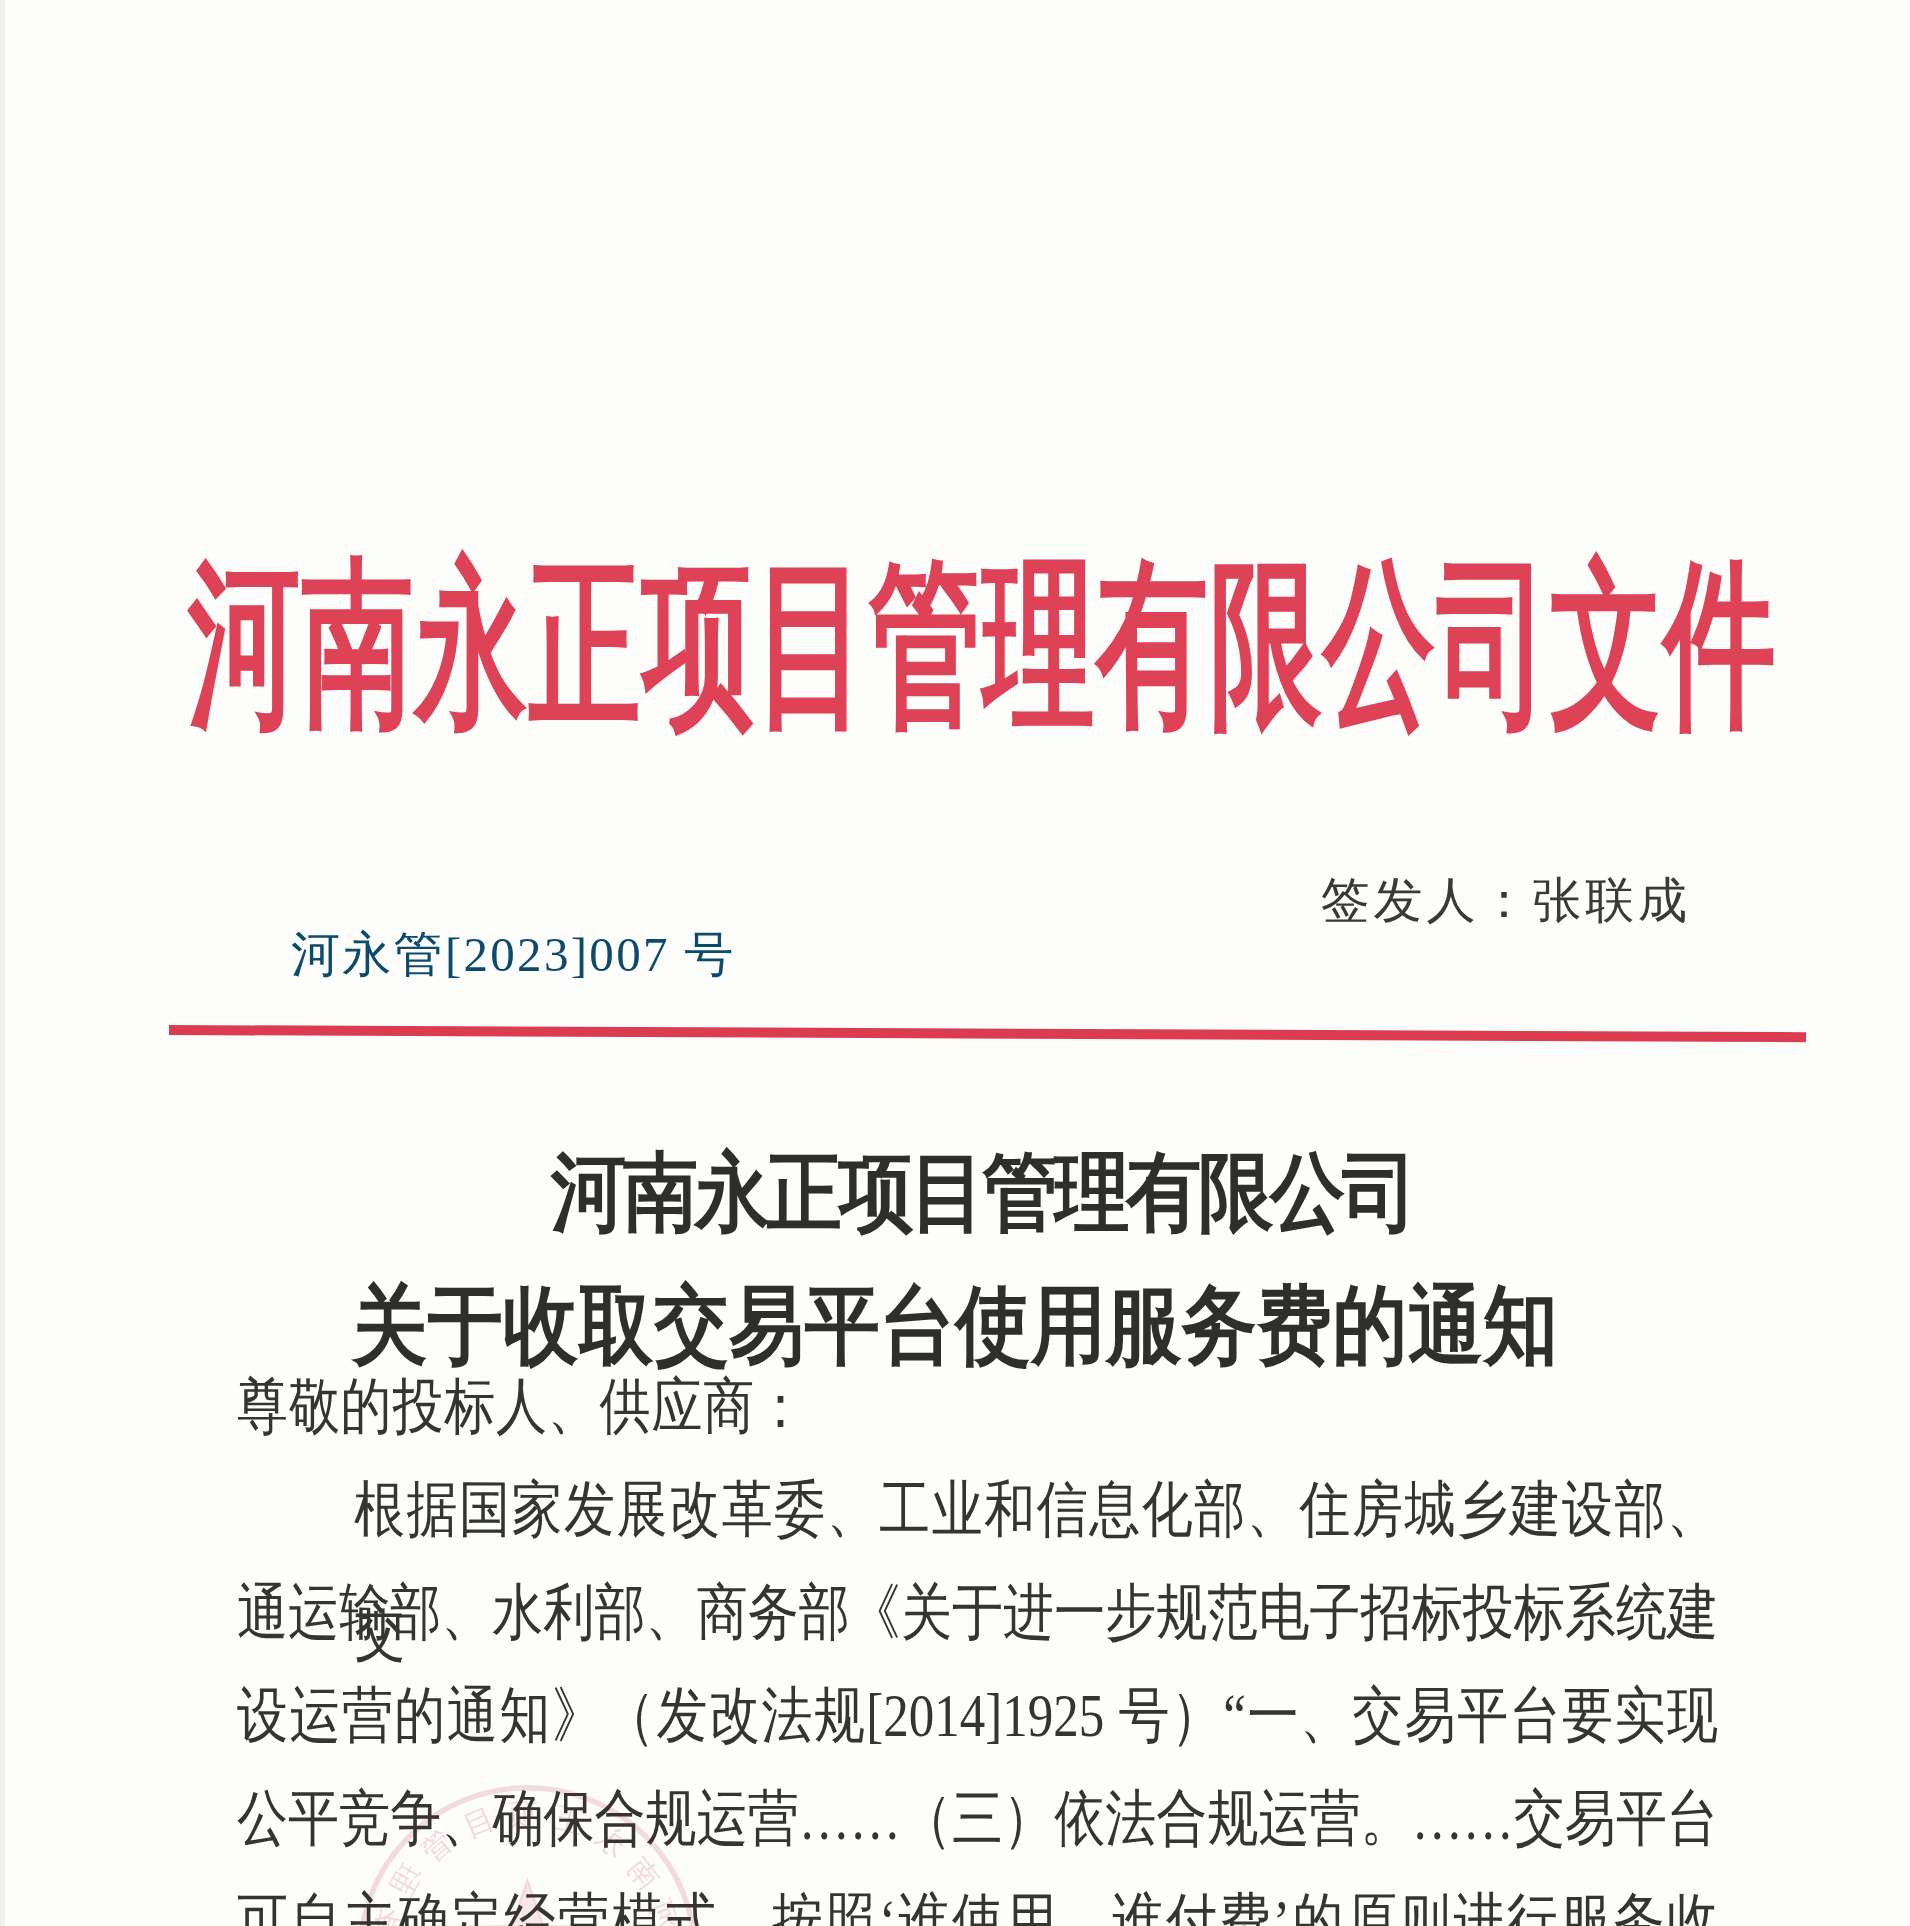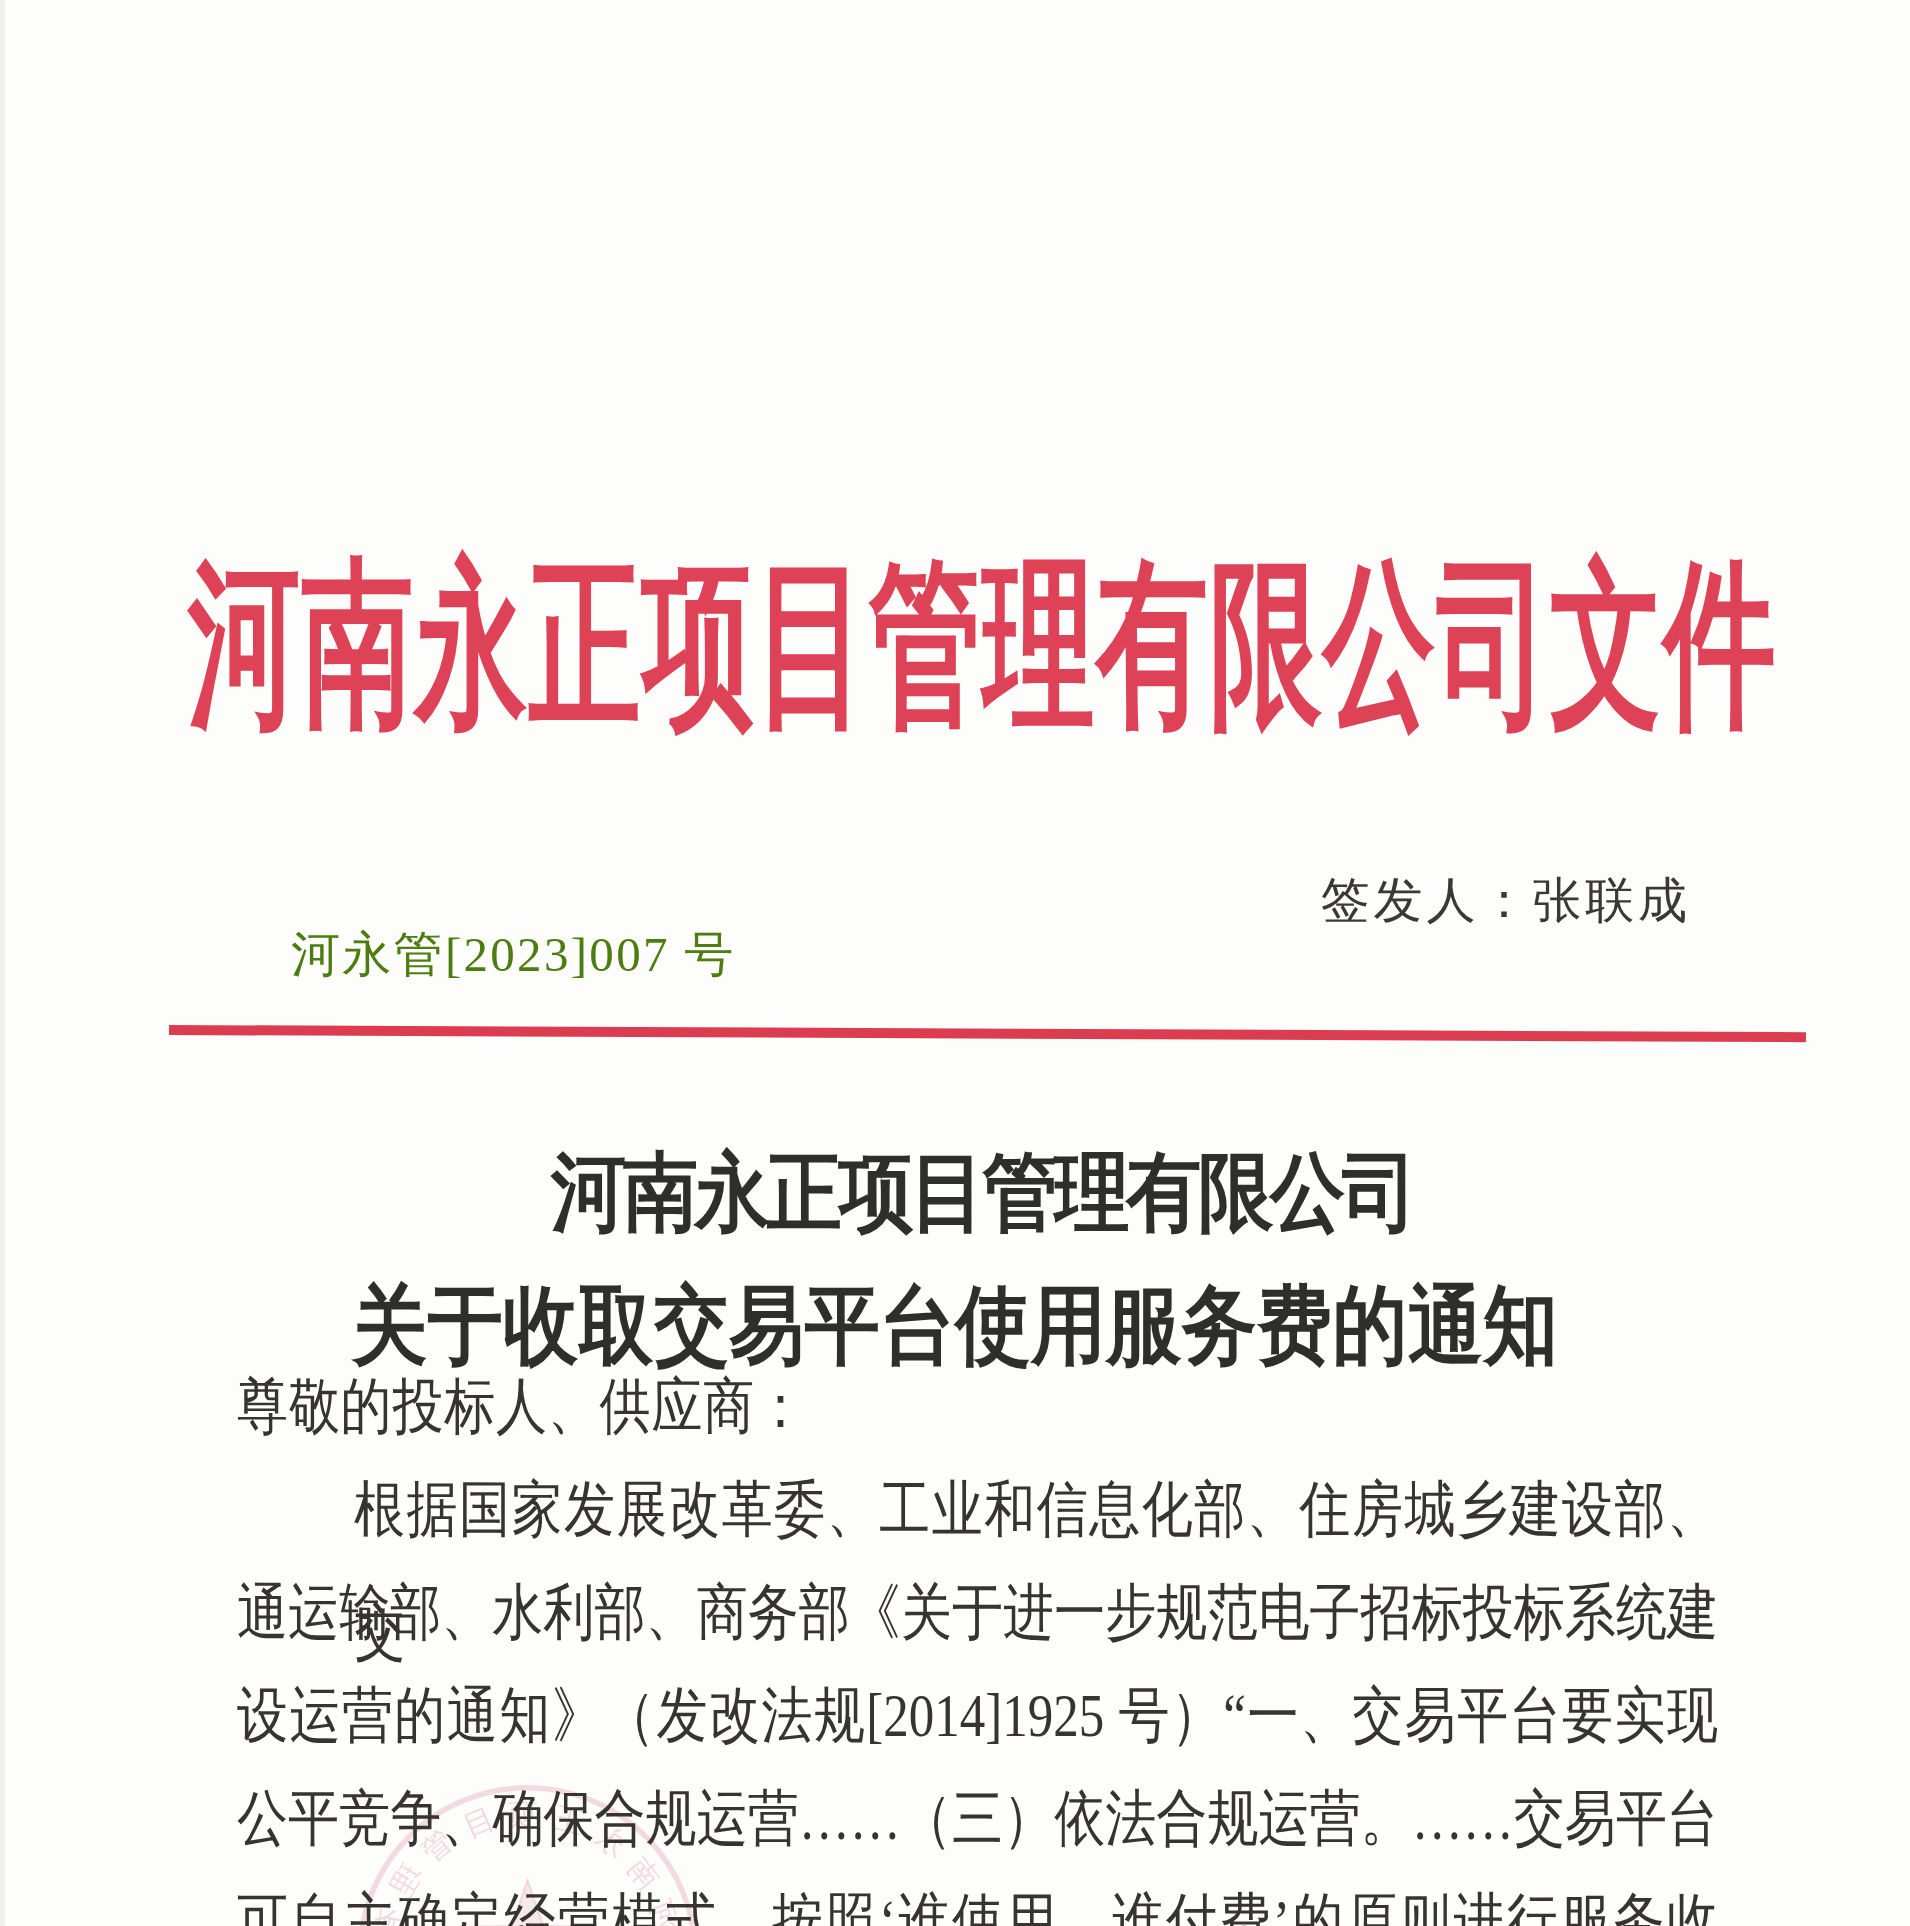--- a/index.html
+++ b/index.html
@@ -18,21 +18,21 @@
     position:absolute;left:188px;top:555px;width:1610px;
     font-size:112px;line-height:112px;font-weight:bold;
     letter-spacing:1.5px;white-space:nowrap;
     color:var(--header-red,#de4256);
     transform:scaleY(1.62);transform-origin:top left;
   }
   
   .doc-number{
     position:absolute;left:291px;top:929px;
     font-size:49px;line-height:51px;letter-spacing:2.3px;white-space:nowrap;
-    color:#4d7c0f;
+    color:#0c4a6e;
   }
   .issuer{
     position:absolute;right:220px;top:875px;
     font-size:49px;line-height:51px;letter-spacing:3.9px;white-space:nowrap;
     color:#3a3933;
   }
   
   .red-rule{
     position:absolute;left:169px;top:1025px;width:1637px;height:10px;
     background:var(--rule-red,#dc3c50);

